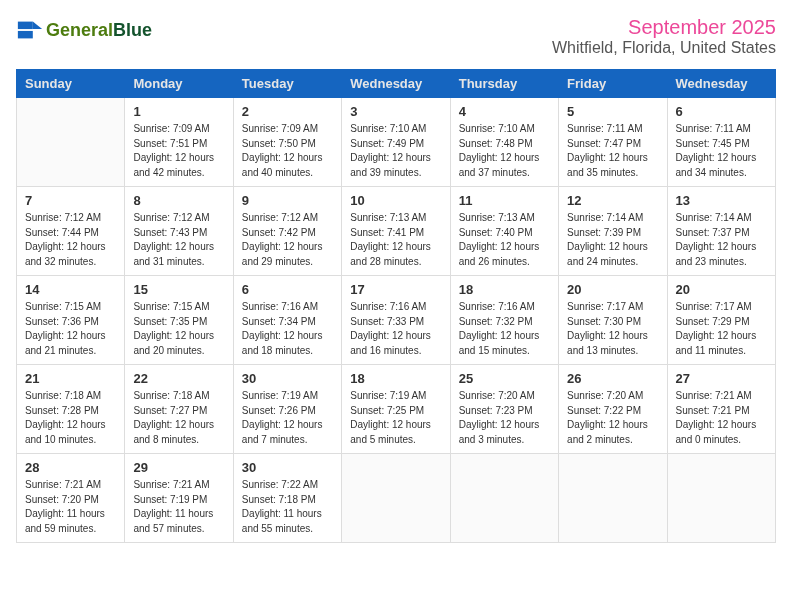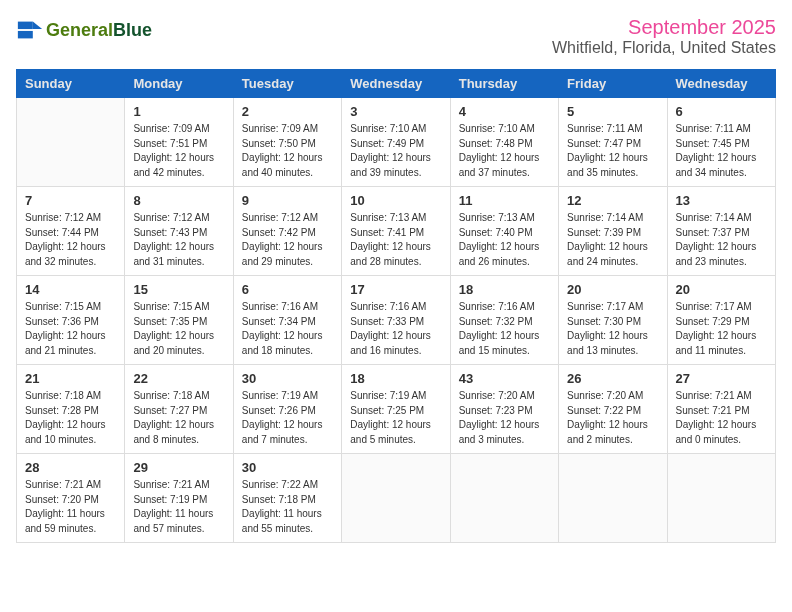--- a/index.html
+++ b/index.html
@@ -215,21 +215,21 @@
         </td>
         <td>
           <span class="day-num">30</span>
           <div class="day-info">Sunrise: 7:19 AM<br>Sunset: 7:26 PM<br>Daylight: 12 hours<br>and 7 minutes.</div>
         </td>
         <td>
           <span class="day-num">18</span>
           <div class="day-info">Sunrise: 7:19 AM<br>Sunset: 7:25 PM<br>Daylight: 12 hours<br>and 5 minutes.</div>
         </td>
         <td>
-          <span class="day-num">43</span>
+          <span class="day-num">25</span>
           <div class="day-info">Sunrise: 7:20 AM<br>Sunset: 7:23 PM<br>Daylight: 12 hours<br>and 3 minutes.</div>
         </td>
         <td>
           <span class="day-num">26</span>
           <div class="day-info">Sunrise: 7:20 AM<br>Sunset: 7:22 PM<br>Daylight: 12 hours<br>and 2 minutes.</div>
         </td>
         <td>
           <span class="day-num">27</span>
           <div class="day-info">Sunrise: 7:21 AM<br>Sunset: 7:21 PM<br>Daylight: 12 hours<br>and 0 minutes.</div>
         </td>

